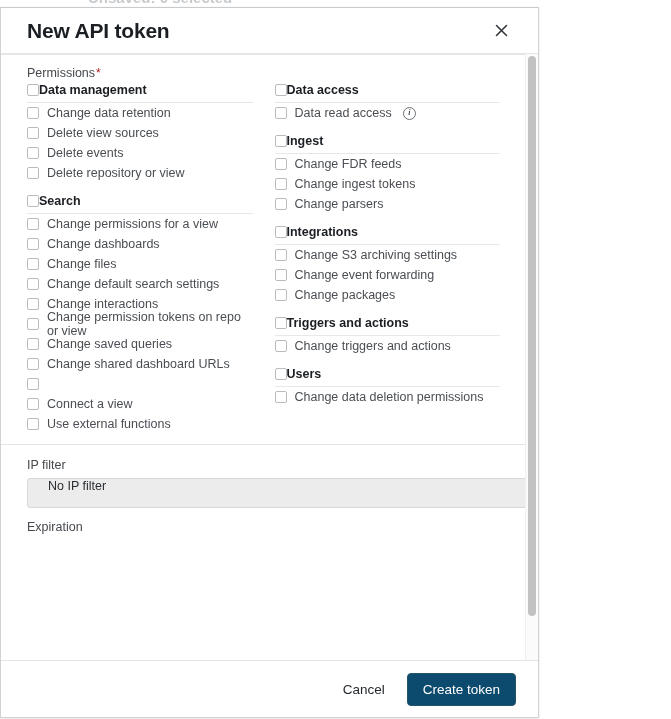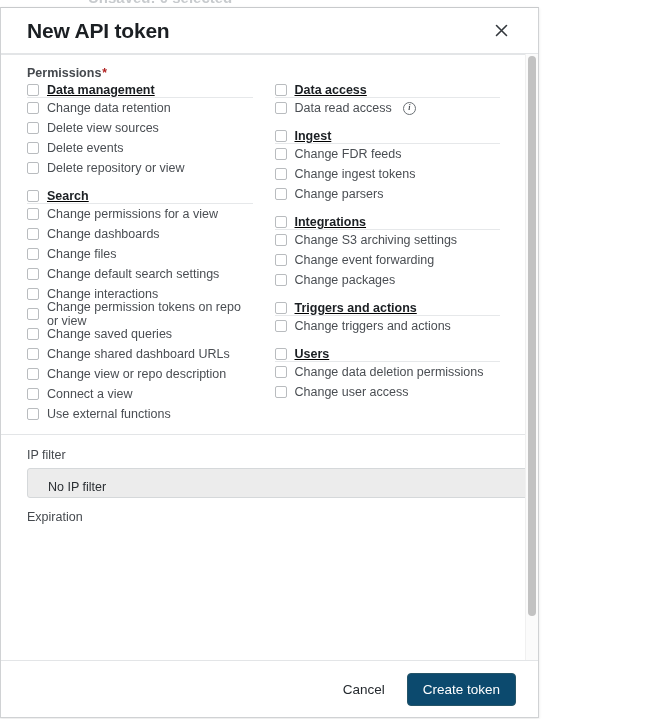--- a/index.html
+++ b/index.html
@@ -145,37 +145,36 @@
     flex: none;
   }
   .error-text { font-size: 11.5px; color: #4a4e53; }
 
   
   .perm-block { padding-top: 11px; padding-bottom: 10px; }
   .perm-label {
     font-size: 12.5px;
     color: #45494e;
     margin-bottom: 3px;
-    font-weight: bold;
   }
   .perm-cols {
     display: flex;
     gap: 22px;
   }
   .perm-col { width: 292px; }
 
   .group { margin-bottom: 11px; }
   .group:last-child { margin-bottom: 0; }
 
   .group-head {
     display: flex;
     align-items: center;
-    gap: 8px;
+    gap: 0;
+    padding-bottom: 5px;
     border-bottom: 1px solid #e6e8ea;
-    text-decoration: underline;
   }
   .group-head-label {
     font-size: 12.5px;
     font-weight: bold;
     color: #1b1f23;
   }
   .perm-item {
     display: flex;
     align-items: center;
     gap: 8px;
@@ -217,22 +216,22 @@
   
   .ip-block { padding-top: 13px; padding-bottom: 6px; }
   .select-box {
     width: 604px;
     height: 30px;
     box-sizing: border-box;
     background: #ececec;
     border: 1px solid #d5d8da;
     border-radius: 3px;
     display: flex;
-    align-items: center;
-    padding: 8px 10px 0 20px;
+    align-items: flex-start;
+    padding: 0 10px 0 20px;
     cursor: pointer;
     margin-top: 5px;
   }
   .select-value {
     flex: 1;
     font-size: 12.5px;
     color: #2b2f33;
   }
   .chev { color: #55595e; display: flex; }
 
@@ -383,21 +382,20 @@
               <div class="perm-item">
                 <span class="cb"></span>
                 <span class="perm-item-label">Change saved queries</span>
               </div>
               <div class="perm-item">
                 <span class="cb"></span>
                 <span class="perm-item-label">Change shared dashboard URLs</span>
               </div>
               <div class="perm-item">
                 <span class="cb"></span>
-                <span class="perm-item-label">Change view or repo description</span>
               </div>
               <div class="perm-item">
                 <span class="cb"></span>
                 <span class="perm-item-label">Connect a view</span>
               </div>
               <div class="perm-item">
                 <span class="cb"></span>
                 <span class="perm-item-label">Use external functions</span>
               </div>
             </div>
@@ -468,24 +466,20 @@
             </div>
 
             <div class="group">
               <div class="group-head">
                 <span class="cb"></span>
                 <span class="group-head-label">Users</span>
               </div>
               <div class="perm-item">
                 <span class="cb"></span>
                 <span class="perm-item-label">Change data deletion permissions</span>
-              </div>
-              <div class="perm-item">
-                <span class="cb"></span>
-                <span class="perm-item-label">Change user access</span>
               </div>
             </div>
 
           </div>
         </div>
       </div>
 
       <div class="section section-divider ip-block">
         <div class="field-label">IP filter</div>
         <div class="select-box">

